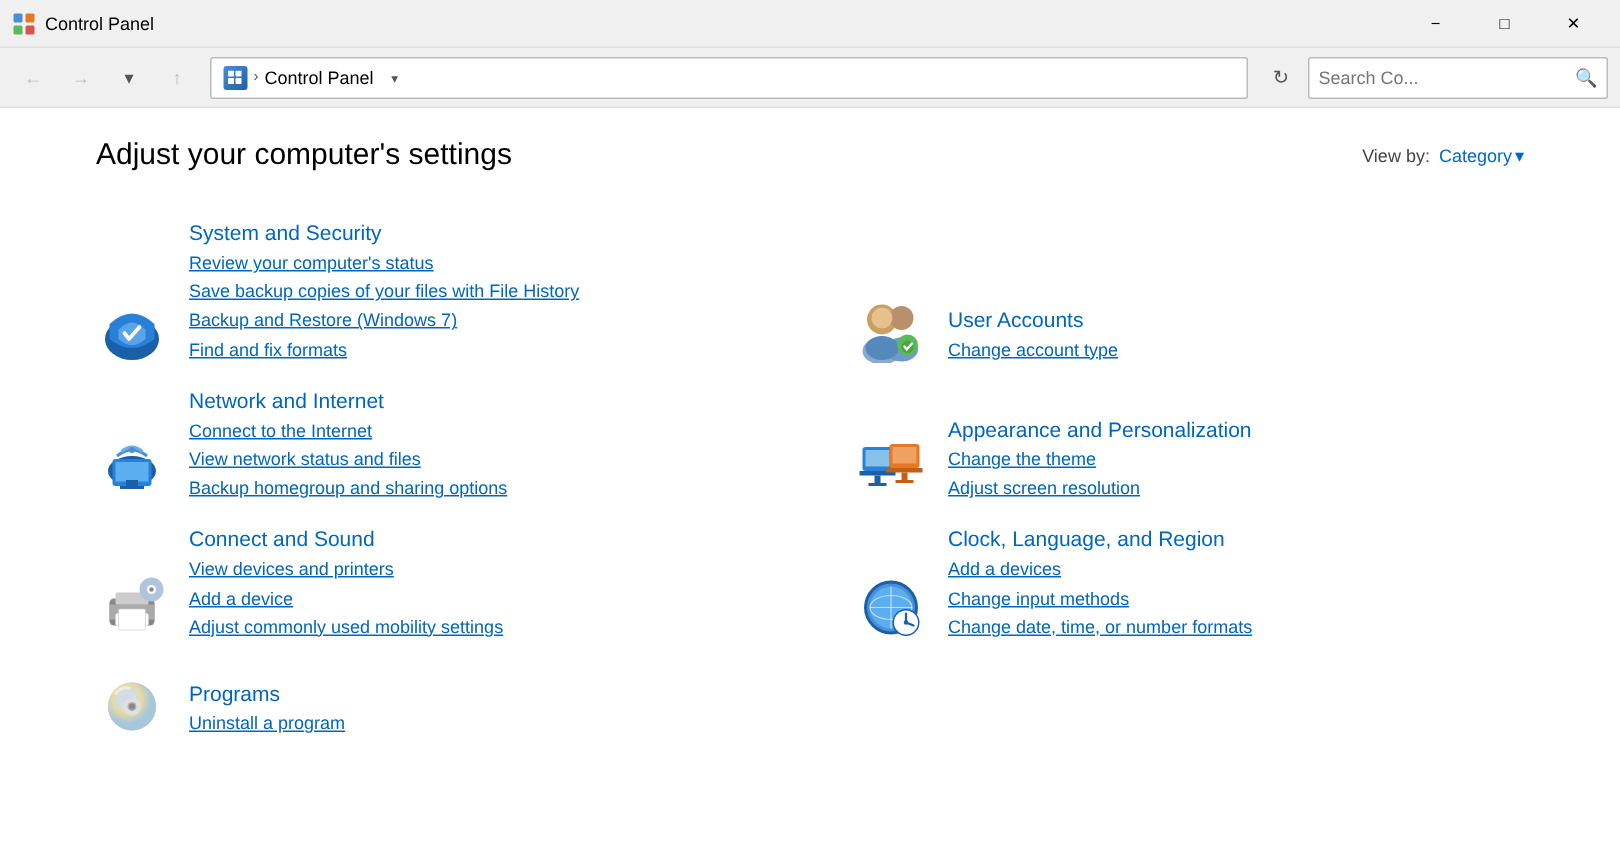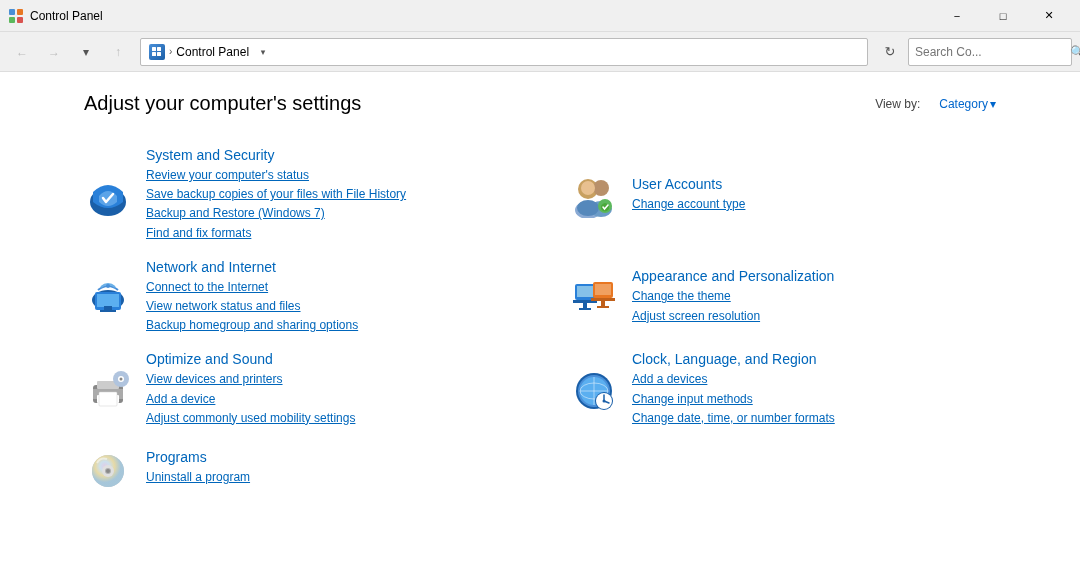--- a/index.html
+++ b/index.html
@@ -124,21 +124,21 @@
       border: none;
       background: transparent;
       cursor: pointer;
       display: flex;
       align-items: center;
       justify-content: center;
       font-size: 13px;
       color: #555;
     }
     .search-bar {
-      width: 164px;
+      width: 200px;
       height: 28px;
       border: 1px solid #bbb;
       border-radius: 2px;
       display: flex;
       align-items: center;
       padding: 0 6px;
       background: #fff;
     }
     .search-input {
       border: none;
@@ -149,21 +149,21 @@
       background: transparent;
     }
     .search-icon-btn {
       color: #555;
       font-size: 12px;
       cursor: pointer;
     }
 
     
     .main-content {
-      padding: 20px 84px;
+      padding: 20px 64px;
       background: #fff;
     }
     .page-header {
       display: flex;
       align-items: center;
       justify-content: space-between;
       margin-bottom: 24px;
     }
     .page-title {
       font-size: 20px;
@@ -177,33 +177,32 @@
       font-size: 12px;
       color: #444;
     }
     .view-by-label { color: #444; }
     .view-by-value {
       color: #0066cc;
       cursor: pointer;
       display: flex;
       align-items: center;
       gap: 2px;
-      margin-left: 13px;
     }
 
     
     .categories-grid {
       display: grid;
       grid-template-columns: 1fr 1fr;
       column-gap: 60px;
       row-gap: 0;
     }
     .category-item {
       display: flex;
-      align-items: center;
+      align-items: flex-end;
       padding: 8px 0;
       gap: 14px;
     }
     .category-icon {
       width: 48px;
       height: 48px;
       flex-shrink: 0;
       display: flex;
       align-items: center;
       justify-content: center;
@@ -384,21 +383,21 @@
           <rect x="15" y="33" width="12" height="1.5" fill="#bbb"></rect>
 
           <rect x="14" y="25" width="18" height="14" rx="1" fill="#fff" stroke="#ccc" stroke-width="0.5"></rect>
 
           <circle cx="36" cy="12" r="8" fill="#b0c4de"></circle>
           <circle cx="36" cy="12" r="3" fill="#fff"></circle>
           <circle cx="36" cy="12" r="1.5" fill="#888"></circle>
         </svg>
       </div>
       <div class="category-content">
-        <div class="category-title">Optimize and Sound</div>
+        <div class="category-title">Connect and Sound</div>
         <a class="category-link">View devices and printers</a>
         <a class="category-link">Add a device</a>
         <a class="category-link">Adjust commonly used mobility settings</a>
       </div>
     </div>
 
     <div class="category-item">
       <div class="category-icon">
         <svg width="46" height="46" viewBox="0 0 46 46">
           <circle cx="23" cy="24" r="18" fill="#1a5fa8"></circle>

